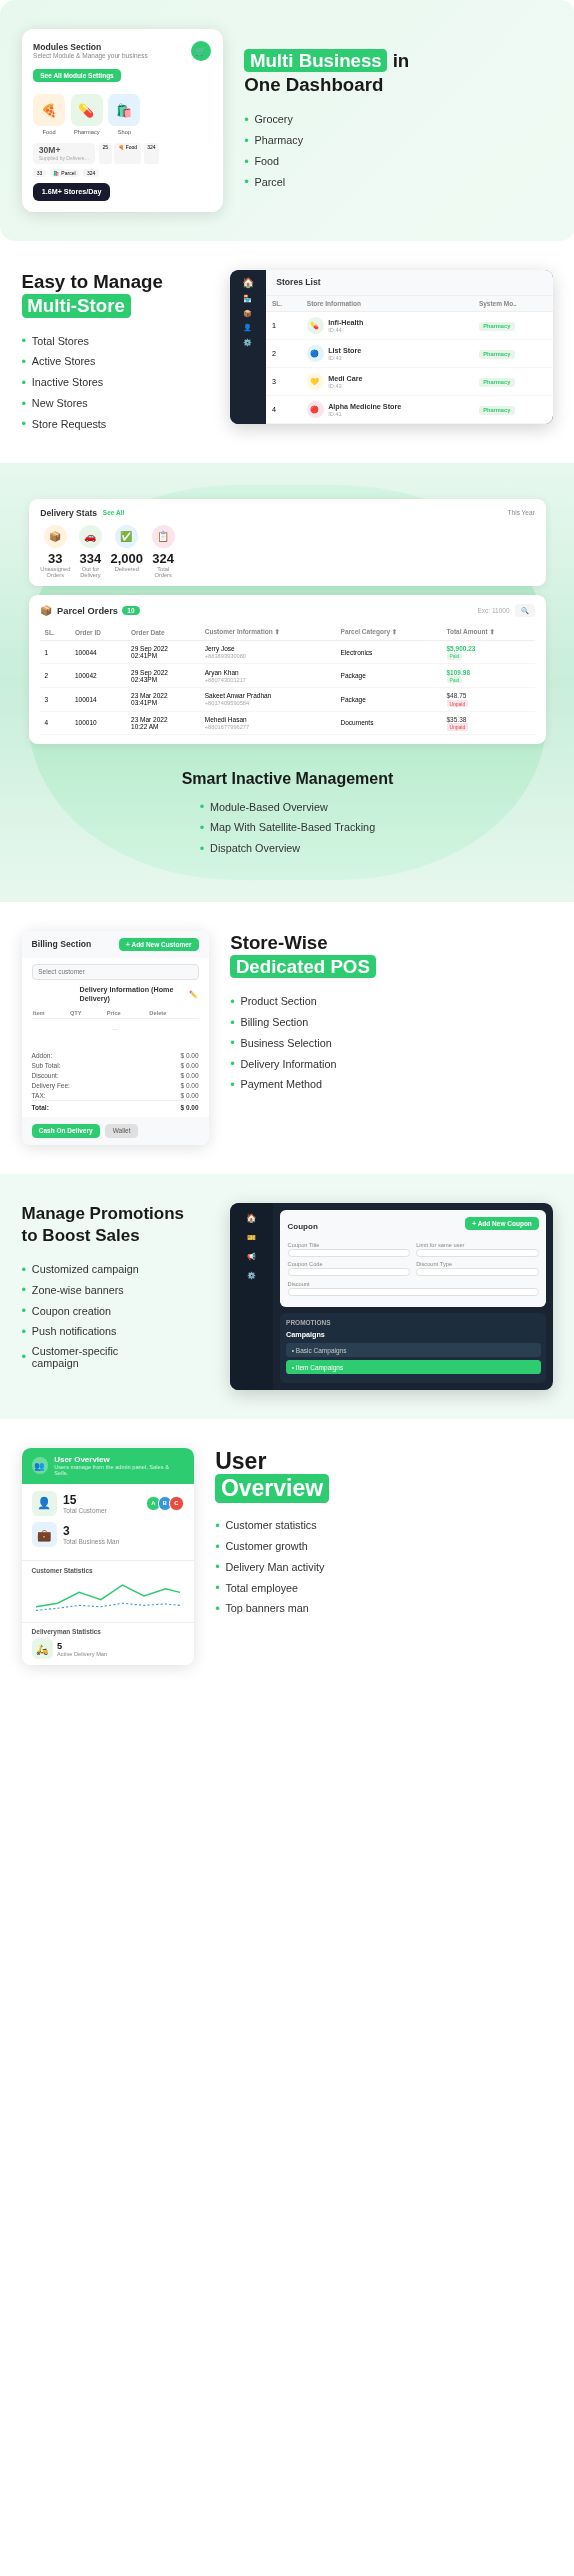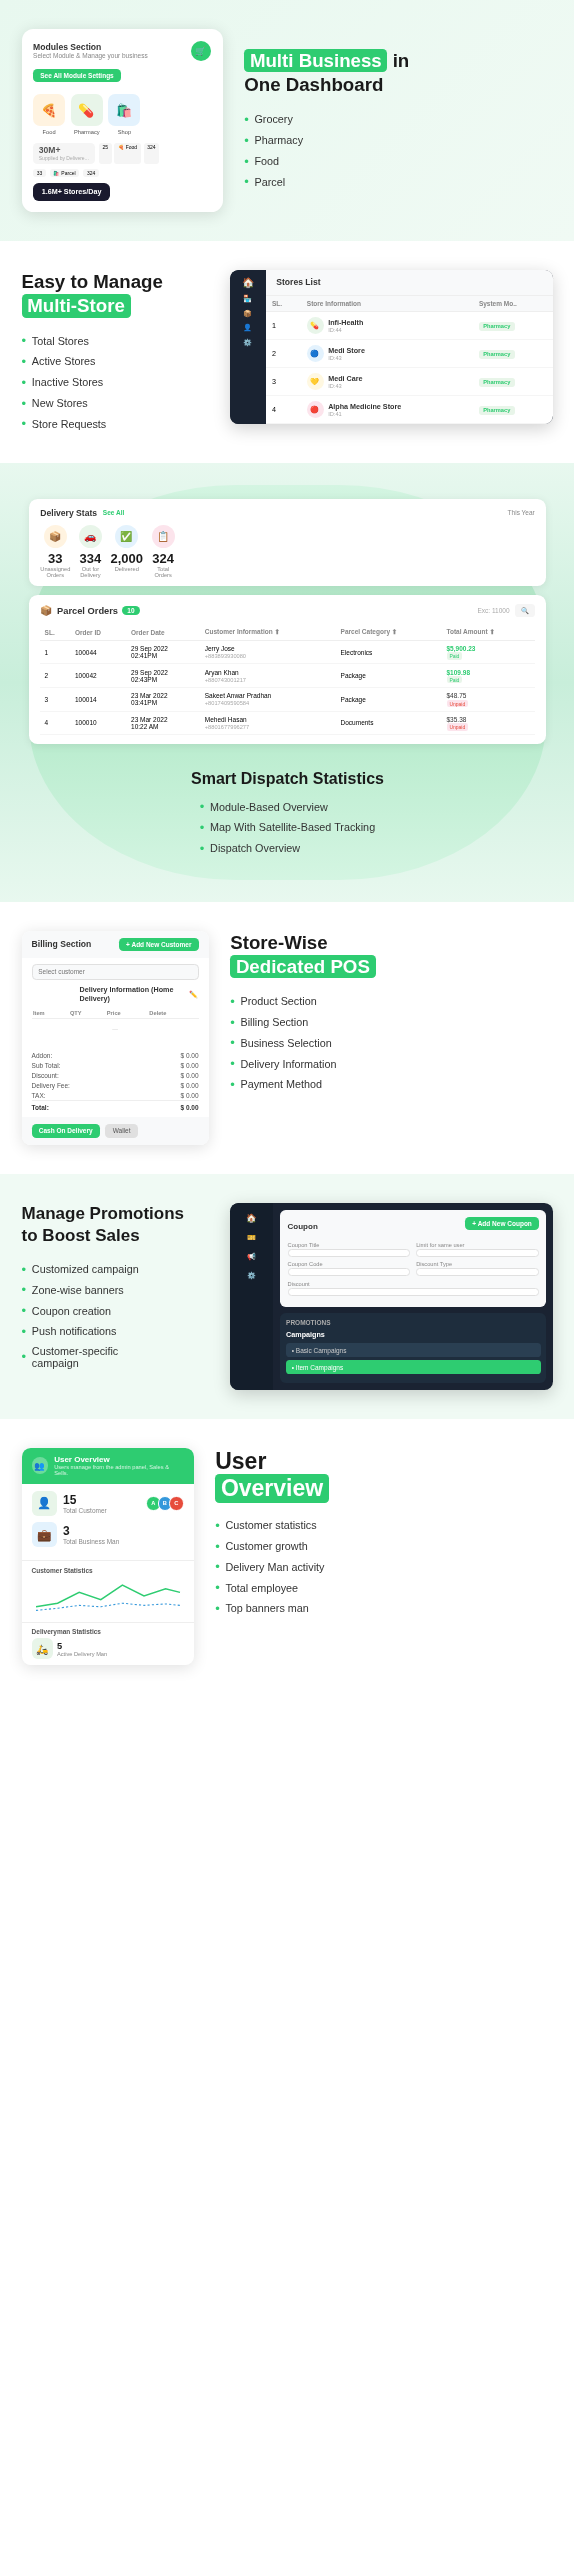--- a/index.html
+++ b/index.html
@@ -11,20 +11,21 @@
     }
 
     
     .section-multi-business {
       background: linear-gradient(135deg, #e8f8ef 0%, #f0faf4 100%);
       padding: 29px 21.6px;
       display: flex;
       align-items: center;
       justify-content: space-between;
       min-height: 158px;
+      border-radius: 15px;
     }
     .module-card {
       background: #fff;
       border-radius: 11.5px;
       padding: 11.5px;
       width: 201px;
       box-shadow: 0 2.9px 14.4px rgba(0,0,0,0.12);
       flex-shrink: 0;
     }
     .module-card-header {
@@ -583,21 +584,21 @@
                 </div>
               </td>
               <td><span class="badge-pharmacy">Pharmacy</span></td>
             </tr>
             <tr>
               <td>2</td>
               <td>
                 <div style="display:flex;align-items:center;">
                   <div class="store-icon" style="background:#e3f2fd;">🔵</div>
                   <div>
-                    <div class="store-name">Medi Store</div>
+                    <div class="store-name">List Store</div>
                     <div class="store-id">ID:43</div>
                   </div>
                 </div>
               </td>
               <td><span class="badge-pharmacy">Pharmacy</span></td>
             </tr>
             <tr>
               <td>3</td>
               <td>
                 <div style="display:flex;align-items:center;">
@@ -720,21 +721,21 @@
               <td>23 Mar 2022<br>10:22 AM</td>
               <td>Mehedi Hasan<br><span style="color:#aaa;font-size:5.7px;">+8801677996277</span></td>
               <td>Documents</td>
               <td><span style="color:#333;">$35.38</span><br><span style="background:#fce4ec;color:#e74c3c;border-radius:2.2px;padding:0.7px 2.9px;font-size:5px;">Unpaid</span></td>
             </tr>
           </tbody>
         </table>
       </div>
 
       <div class="dispatch-center-text">
-        <div class="dispatch-center-title">Smart Dispatch Statistics</div>
+        <div class="dispatch-center-title">Smart Inactive Management</div>
         <ul class="bullet-list" style="display:inline-block;text-align:left;">
           <li>Module-Based Overview</li>
           <li>Map With Satellite-Based Tracking</li>
           <li>Dispatch Overview</li>
         </ul>
       </div>
     </div>
   </div>
 </div>
 

